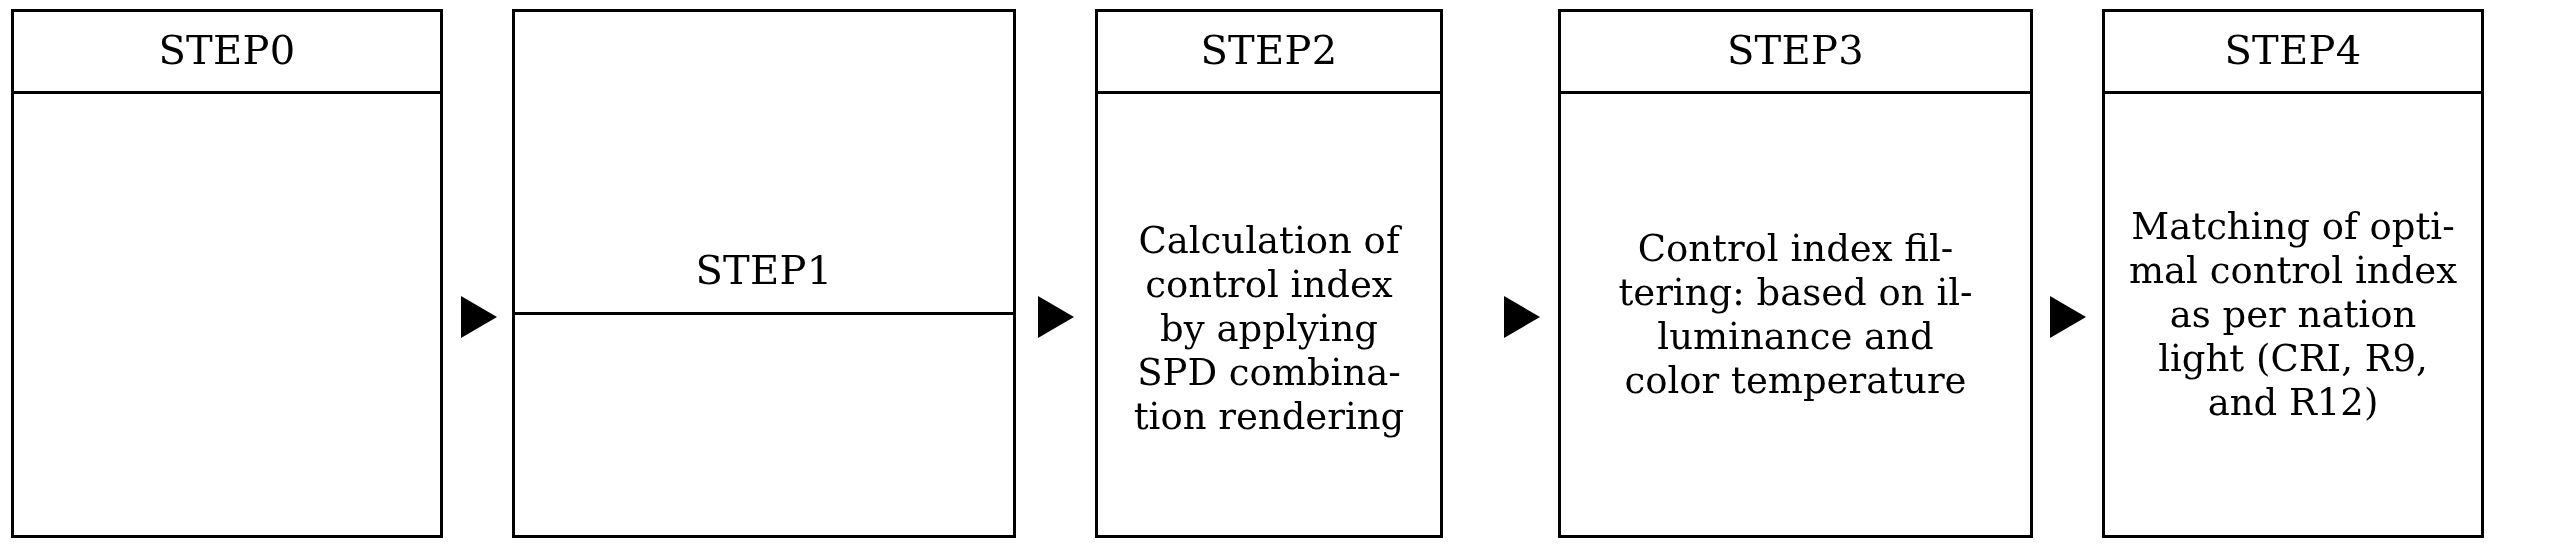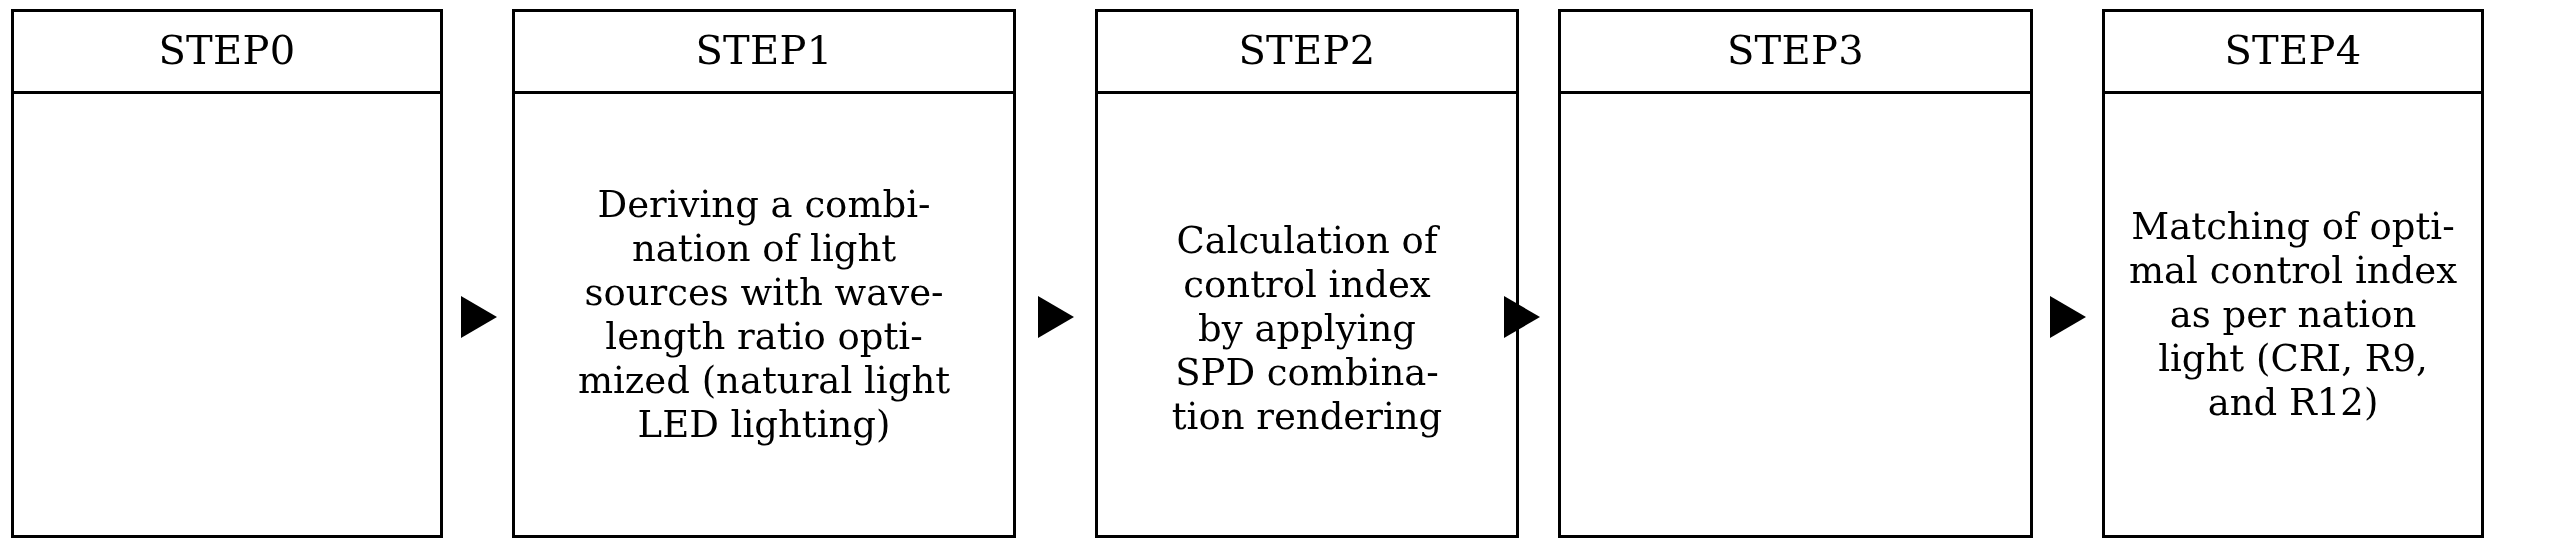--- a/index.html
+++ b/index.html
@@ -101,50 +101,48 @@
         <span class="step-header-label">STEP0</span>
       </div>
     </div>
 
     <div class="flow-arrow" style="left: 461px;"></div>
 
     <div class="step-box" style="left: 512px; width: 504px; justify-content: center;">
       <div class="step-header">
         <span class="step-header-label">STEP1</span>
       </div>
-      <div class="step-body">
-        <span class="step-body-text">Deriving a combi-
-nation of light
-sources with wave-
-length ratio opti-
-mized (natural light
-LED lighting)</span>
-      </div>
     </div>
 
     <div class="flow-arrow" style="left: 1038px;"></div>
 
-    <div class="step-box" style="left: 1095px; width: 424px; gap: 28px;">
+    <div class="step-box" style="left: 1095px; width: 348px; gap: 28px;">
       <div class="step-header">
         <span class="step-header-label">STEP2</span>
       </div>
       <div class="step-body">
         <span class="step-body-text">Calculation of
 control index
 by applying
 SPD combina-
 tion rendering</span>
       </div>
     </div>
 
     <div class="flow-arrow" style="left: 1504px;"></div>
 
     <div class="step-box" style="left: 1558px; width: 475px;">
       <div class="step-header">
         <span class="step-header-label">STEP3</span>
+      </div>
+      <div class="step-body">
+        <span class="step-body-text">Control index fil-
+tering: based on il-
+luminance and
+color temperature</span>
       </div>
     </div>
 
     <div class="flow-arrow" style="left: 2050px;"></div>
 
     <div class="step-box" style="left: 2102px; width: 382px;">
       <div class="step-header">
         <span class="step-header-label">STEP4</span>
       </div>
       <div class="step-body">

